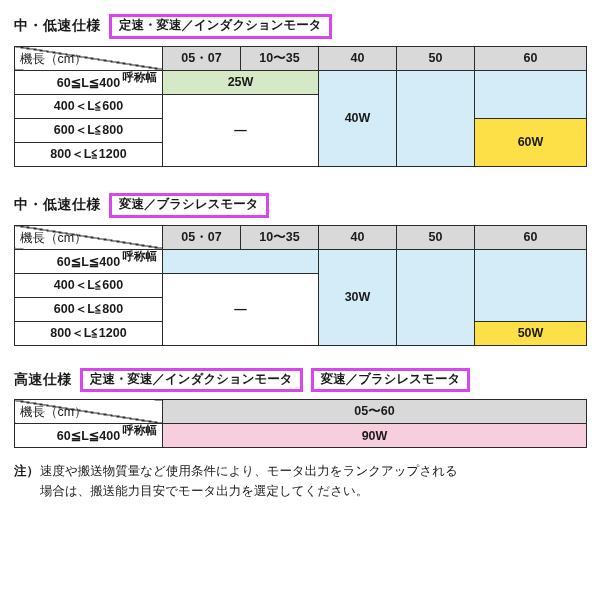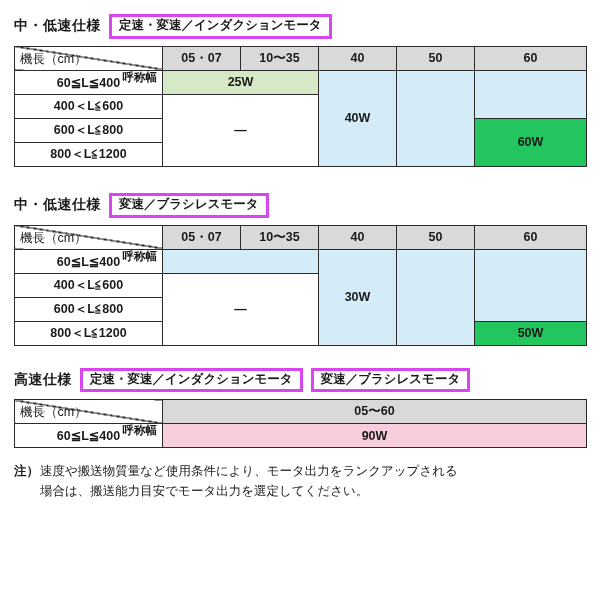--- a/index.html
+++ b/index.html
@@ -94,21 +94,21 @@
   }
   .rowlabel {
     background: #ffffff;
     font-size: 12.5px;
     height: 24px;
   }
 
   
   .f-green { background: #d6e9c6; }
   .f-blue  { background: #d4ecf7; }
-  .f-cream { background: #22c55e; }
+  .f-cream { background: #fde047; }
   .f-white { background: #ffffff; }
   .f-pink  { background: #f7cede; margin-left: 47px; }
 
   
   .block { margin-bottom: 0; }
   .gap-lg { height: 26px; }
   .gap-md { height: 22px; }
 
   
   table.grid2 {

